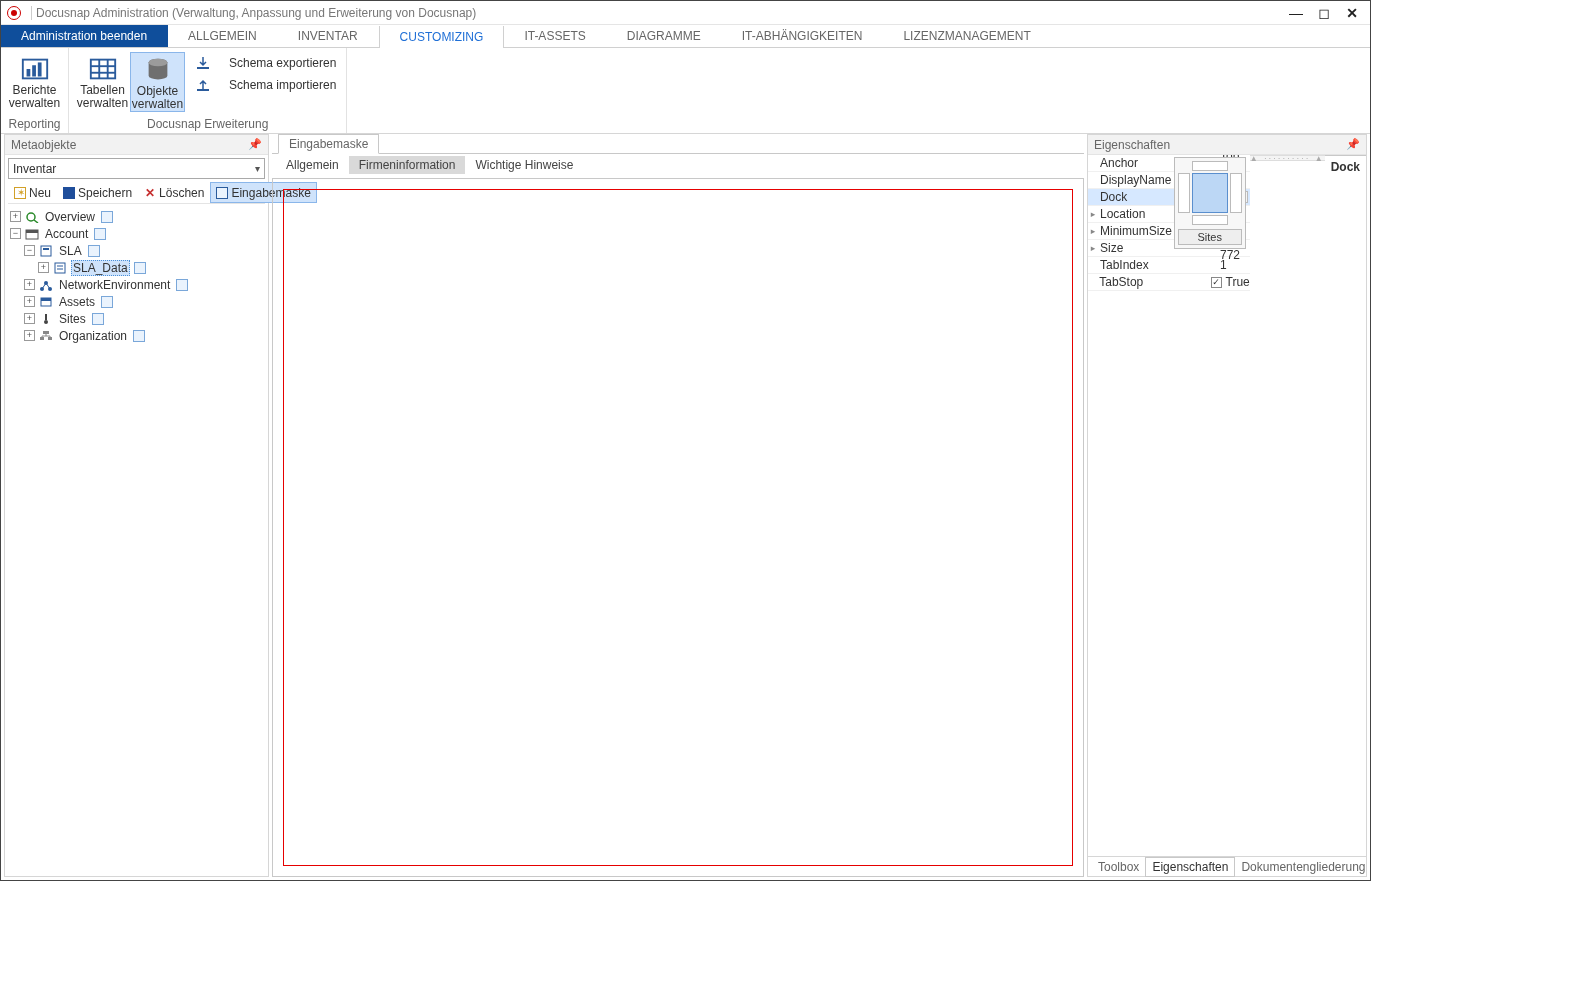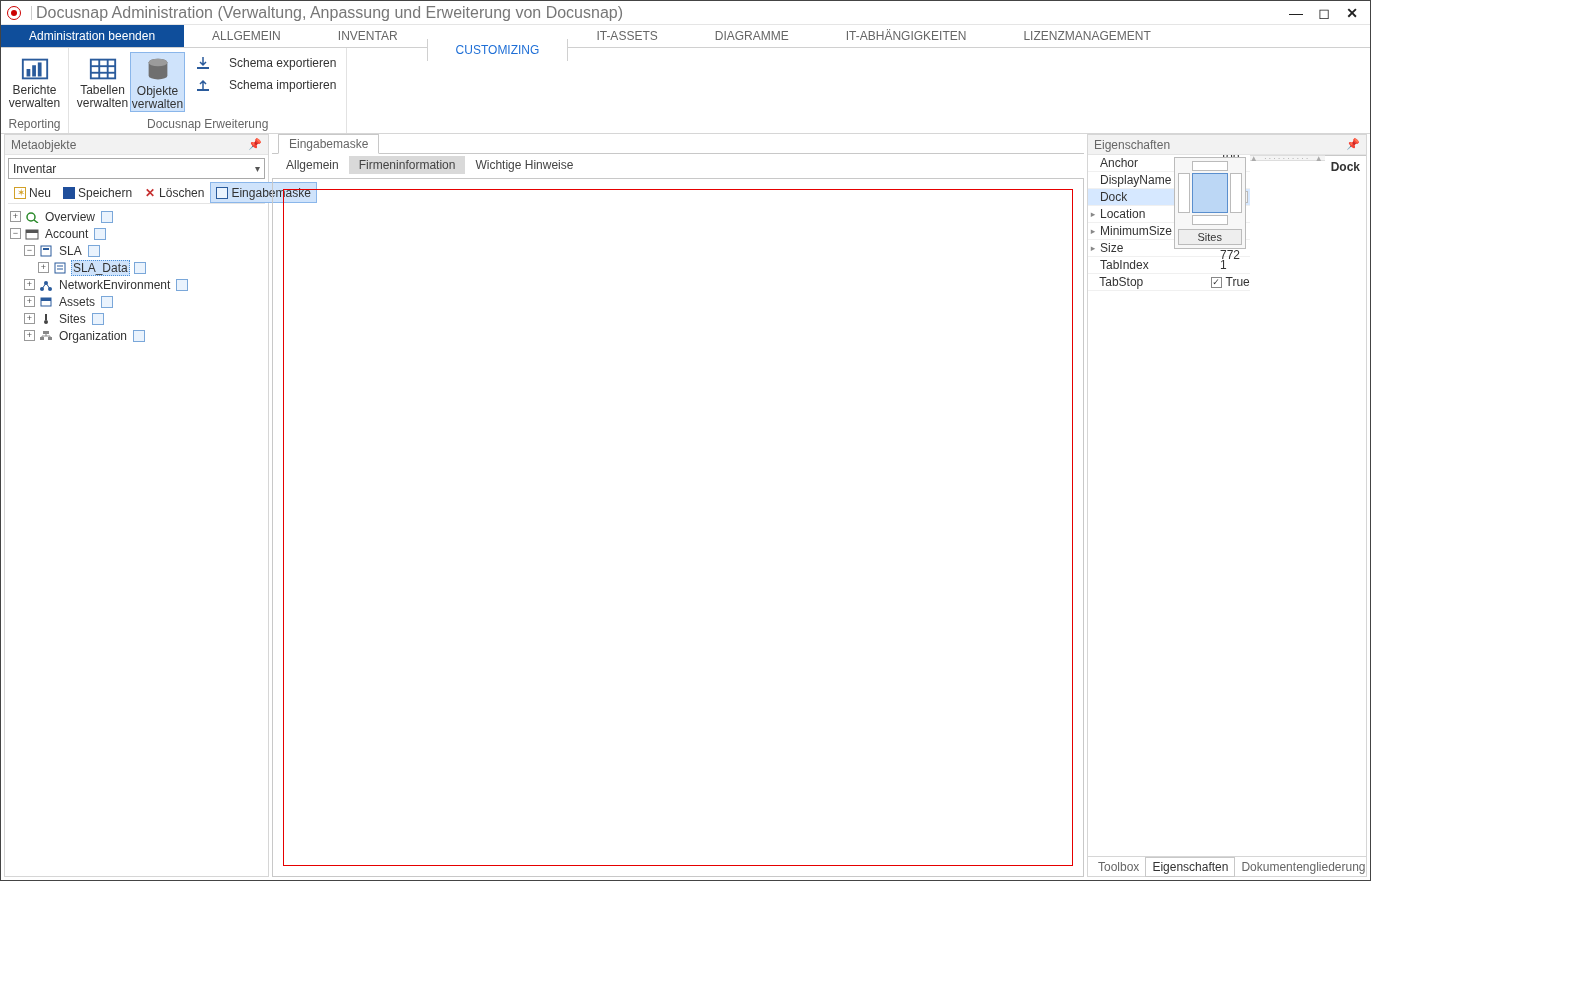--- a/index.html
+++ b/index.html
@@ -2,29 +2,29 @@
 <html><head>
 <meta charset="utf-8">
 <style>
   html,body { margin:0; padding:0; font-family:"Segoe UI",Arial,sans-serif; font-size:12px; color:#333; background:#fff; height:100%; box-sizing:border-box;}
   *,*:before,*:after{box-sizing:inherit;}
   .window{width:1371px; height:881px; border:1px solid #444; display:flex; flex-direction:column; background:#fff;}
   
   .titlebar{height:23px; display:flex; align-items:center; padding:0 4px; color:#777; background:#fff;}
   .titlebar .app-icon{width:14px;height:14px;border-radius:50%;border:1px solid #c00;margin:0 6px 0 2px;display:flex;align-items:center;justify-content:center;}
   .titlebar .app-icon:before{content:"";width:6px;height:6px;border-radius:50%;background:#c00;}
-  .titlebar .title{flex:1; font-size:16px;}
+  .titlebar .title{flex:1; font-size:12px;}
   .titlebar .win-btn{width:28px;text-align:center;font-size:14px;color:#222;cursor:default;}
   
   .qat-sep{width:1px;height:14px;background:#ccc;margin:0 4px;}
   
   .mainmenu{height:24px;display:flex;align-items:stretch;border-top:1px solid #e5e5e5;border-bottom:1px solid #d0d0d0;}
-  .mainmenu .tab{padding:0 28px;display:flex;align-items:center;color:#666;cursor:default;border-right:1px solid transparent;}
+  .mainmenu .tab{padding:0 20px;display:flex;align-items:center;color:#666;cursor:default;border-right:1px solid transparent;}
   .mainmenu .tab.primary{background:#0f4e9b;color:#fff;}
-  .mainmenu .tab.active{color:#1f6fd6;border-left:1px solid #d0d0d0;border-right:1px solid #d0d0d0;background:#fff;position:relative;top:14px;}
+  .mainmenu .tab.active{color:#1f6fd6;border-left:1px solid #d0d0d0;border-right:1px solid #d0d0d0;background:#fff;position:relative;top:1px;}
   
   .ribbon{height:86px;border-bottom:1px solid #d6d6d6;display:flex;}
   .ribbon-group{display:flex;flex-direction:column;border-right:1px solid #e2e2e2;}
   .ribbon-group .content{flex:1;display:flex;align-items:flex-start;padding:4px 6px 0 6px;}
   .ribbon-group .caption{text-align:center;color:#666;font-size:12px;padding:0 6px 2px 6px;}
   .big-btn{width:55px;display:flex;flex-direction:column;align-items:center;justify-content:flex-start;padding-top:2px;cursor:default;}
   .big-btn .ico{width:30px;height:28px;margin-bottom:2px;}
   .big-btn.selected{background:#cfe3fb;border:1px solid #8ab6ea;}
   .big-btn .lbl{text-align:center;line-height:13px;font-size:12px;color:#333;}
   .small-btn{display:flex;align-items:center;height:22px;padding:0 4px;cursor:default;gap:12px;}

